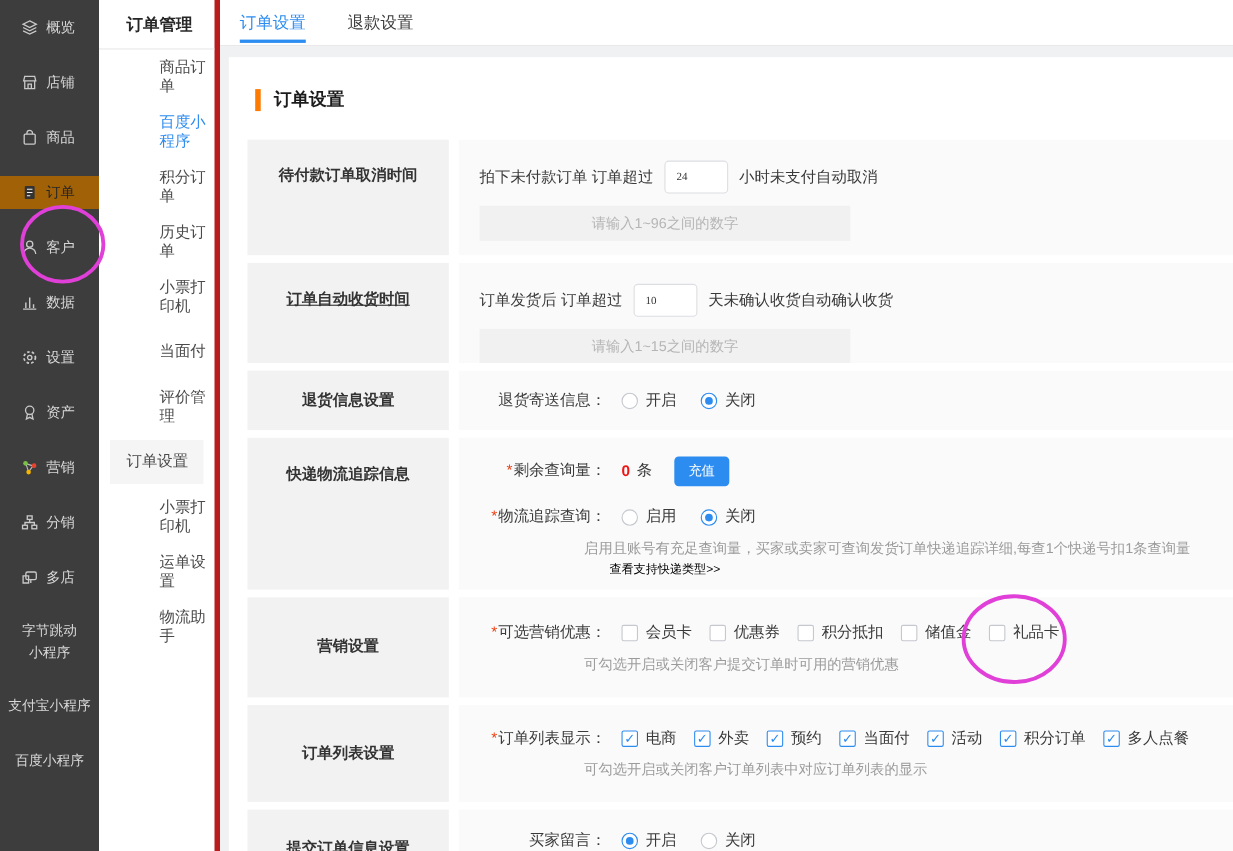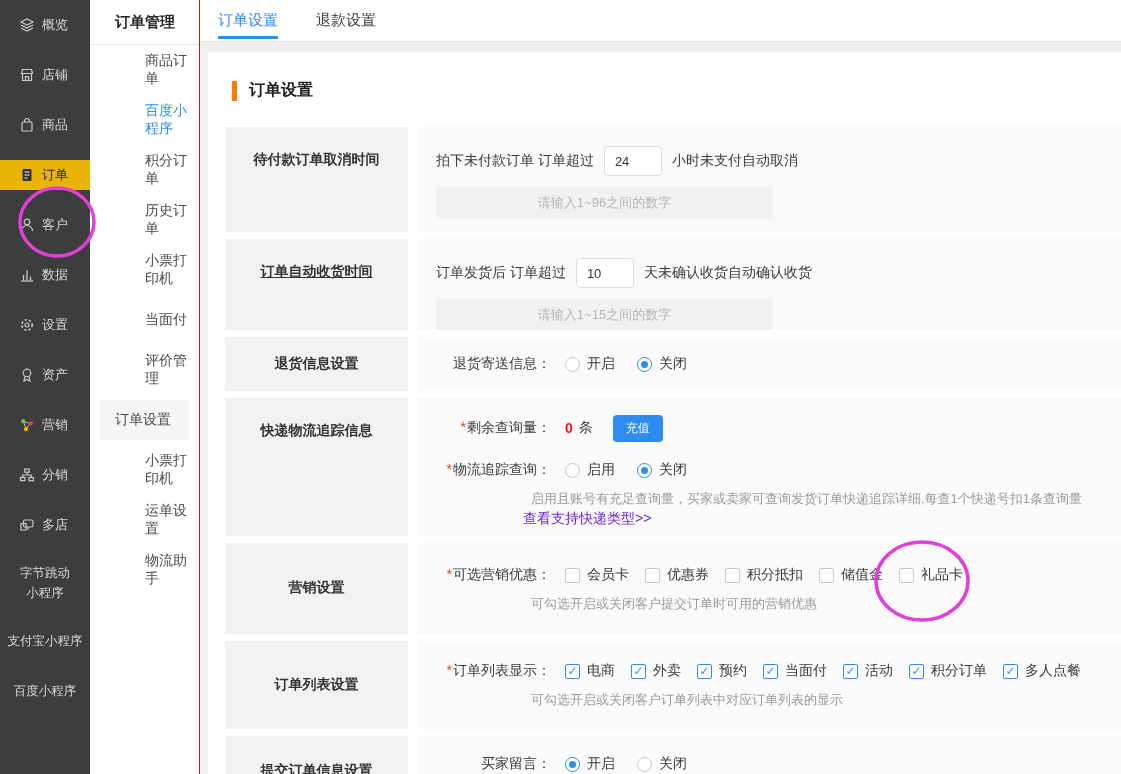--- a/index.html
+++ b/index.html
@@ -7,29 +7,29 @@
     font-family:"Liberation Sans","DejaVu Sans",sans-serif; background:#fff; }
   .app { display:flex; width:1121px; height:774px; position:relative; }
 
   
   .sidebar { width:90px; background:#3d3d3d; flex-shrink:0; color:#d8d8d8; }
   .logo { height:48px; display:flex; align-items:center; padding-left:13px;
     color:#3d8fe0; font-size:20px; font-weight:bold; letter-spacing:1px; }
   .side-item { height:50px; display:flex; align-items:center; padding-left:19px;
     font-size:13px; cursor:pointer; }
   .side-item .sicon { width:16px; height:16px; margin-right:7px; display:inline-flex; color:#c9c9c9; }
-  .side-item.active { height:30px; margin:10px 0; background:#eab308; color:#262626; }
+  .side-item.active { height:30px; margin:10px 0; background:#a16207; color:#262626; }
   .side-item.active .sicon { color:#333; }
   .side-extra { display:flex; align-items:center; justify-content:center; text-align:center;
     font-size:12.5px; line-height:1.6; cursor:pointer; }
   .side-extra.two { height:66px; padding:0 15px; }
   .side-extra.one { height:50px; }
 
   
-  .submenu { width:110px; background:#fff; border-right:1px solid #b91c1c; flex-shrink:0; }
+  .submenu { width:110px; background:#fff; border-right:5px solid #b91c1c; flex-shrink:0; }
   .submenu-title { height:45px; display:flex; align-items:center; padding-left:25px;
     font-size:15px; font-weight:bold; color:#262626; border-bottom:1px solid #e8e8e8; }
   .sub-item { height:50px; display:flex; align-items:center; padding-left:25px;
     font-size:14px; color:#4a4a4a; cursor:pointer;margin-left:30px; }
   .sub-item.blue { color:#2d8cf0; }
   .sub-item.active { height:40px; margin:5px 10px; padding-left:15px; background:#f5f5f5; }
 
   
   .main { flex:1; display:flex; flex-direction:column; min-width:0; }
   .tabbar { height:42px; background:#fff; border-bottom:1px solid #e6e6e6;
@@ -55,29 +55,29 @@
   .r2 { height:91px; }  .r2 .row-label{padding-top:24px;text-decoration:underline;} .r2 .row-content{padding-top:18px;}
   .r3 { height:54px; }  .r3 .row-label{padding-top:18px;} .r3 .row-content{padding-top:13px;}
   .r4 { height:138px; } .r4 .row-label{padding-top:24px;} .r4 .row-content{padding-top:16px;}
   .r5 { height:91px; }  .r5 .row-label{padding-top:36px;} .r5 .row-content{padding-top:18px;}
   .r6 { height:88px; }  .r6 .row-label{padding-top:35px;} .r6 .row-content{padding-top:16px;}
   .r7 { height:80px; margin-bottom:0; } .r7 .row-label{padding-top:26px;} .r7 .row-content{padding-top:14px;}
 
   .line { display:flex; align-items:center; height:28px; }
   .line.tall { height:32px; }
   .num-input { width:58px; height:30px; border:1px solid #dcdee2; border-radius:4px;
-    background:#fff; margin:0 10px; padding:0 10px; font-size:13px; color:#333;
-    font-family:Liberation Sans, sans-serif; }
+    background:#fff; margin:0 10px; padding:0 10px; font-size:10px; color:#333;
+    font-family:Liberation Serif, serif; }
   .hint { width:337px; margin-top:10px; background:#f1f1f1; color:#b5b5b5;
     font-size:13px; text-align:center; padding:7px 0; }
   .field { width:115px; flex-shrink:0; text-align:right; color:#3a3a3a; }
   .req { color:#ed4014; margin-right:1px; }
   .ctrl { margin-left:14px; display:flex; align-items:center; }
   .helper { margin-left:95px; margin-top:6px; font-size:13px; color:#9b9b9b; height:18px; }
-  .link { margin-left:87px; margin-top:2px; font-size:14px; color:#6d28d9;
+  .link { margin-left:118px; margin-top:2px; font-size:11px; color:#000000;
     text-decoration:none; display:inline-block; }
   .red-num { color:#f01414; font-weight:bold; margin-right:6px; }
   .unit { margin-right:20px; }
   .btn-primary { background:#2d8cf0; color:#fff; border:none; border-radius:4px;
     height:27px; padding:0 13px; font-size:12px; cursor:pointer; font-family:inherit; }
 
   .radio { width:15px; height:15px; border-radius:50%; border:1px solid #c5c8ce;
     background:#fff; display:inline-flex; align-items:center; justify-content:center;
     margin-right:7px; flex-shrink:0; cursor:pointer; }
   .radio.on { border-color:#2d8cf0; }

